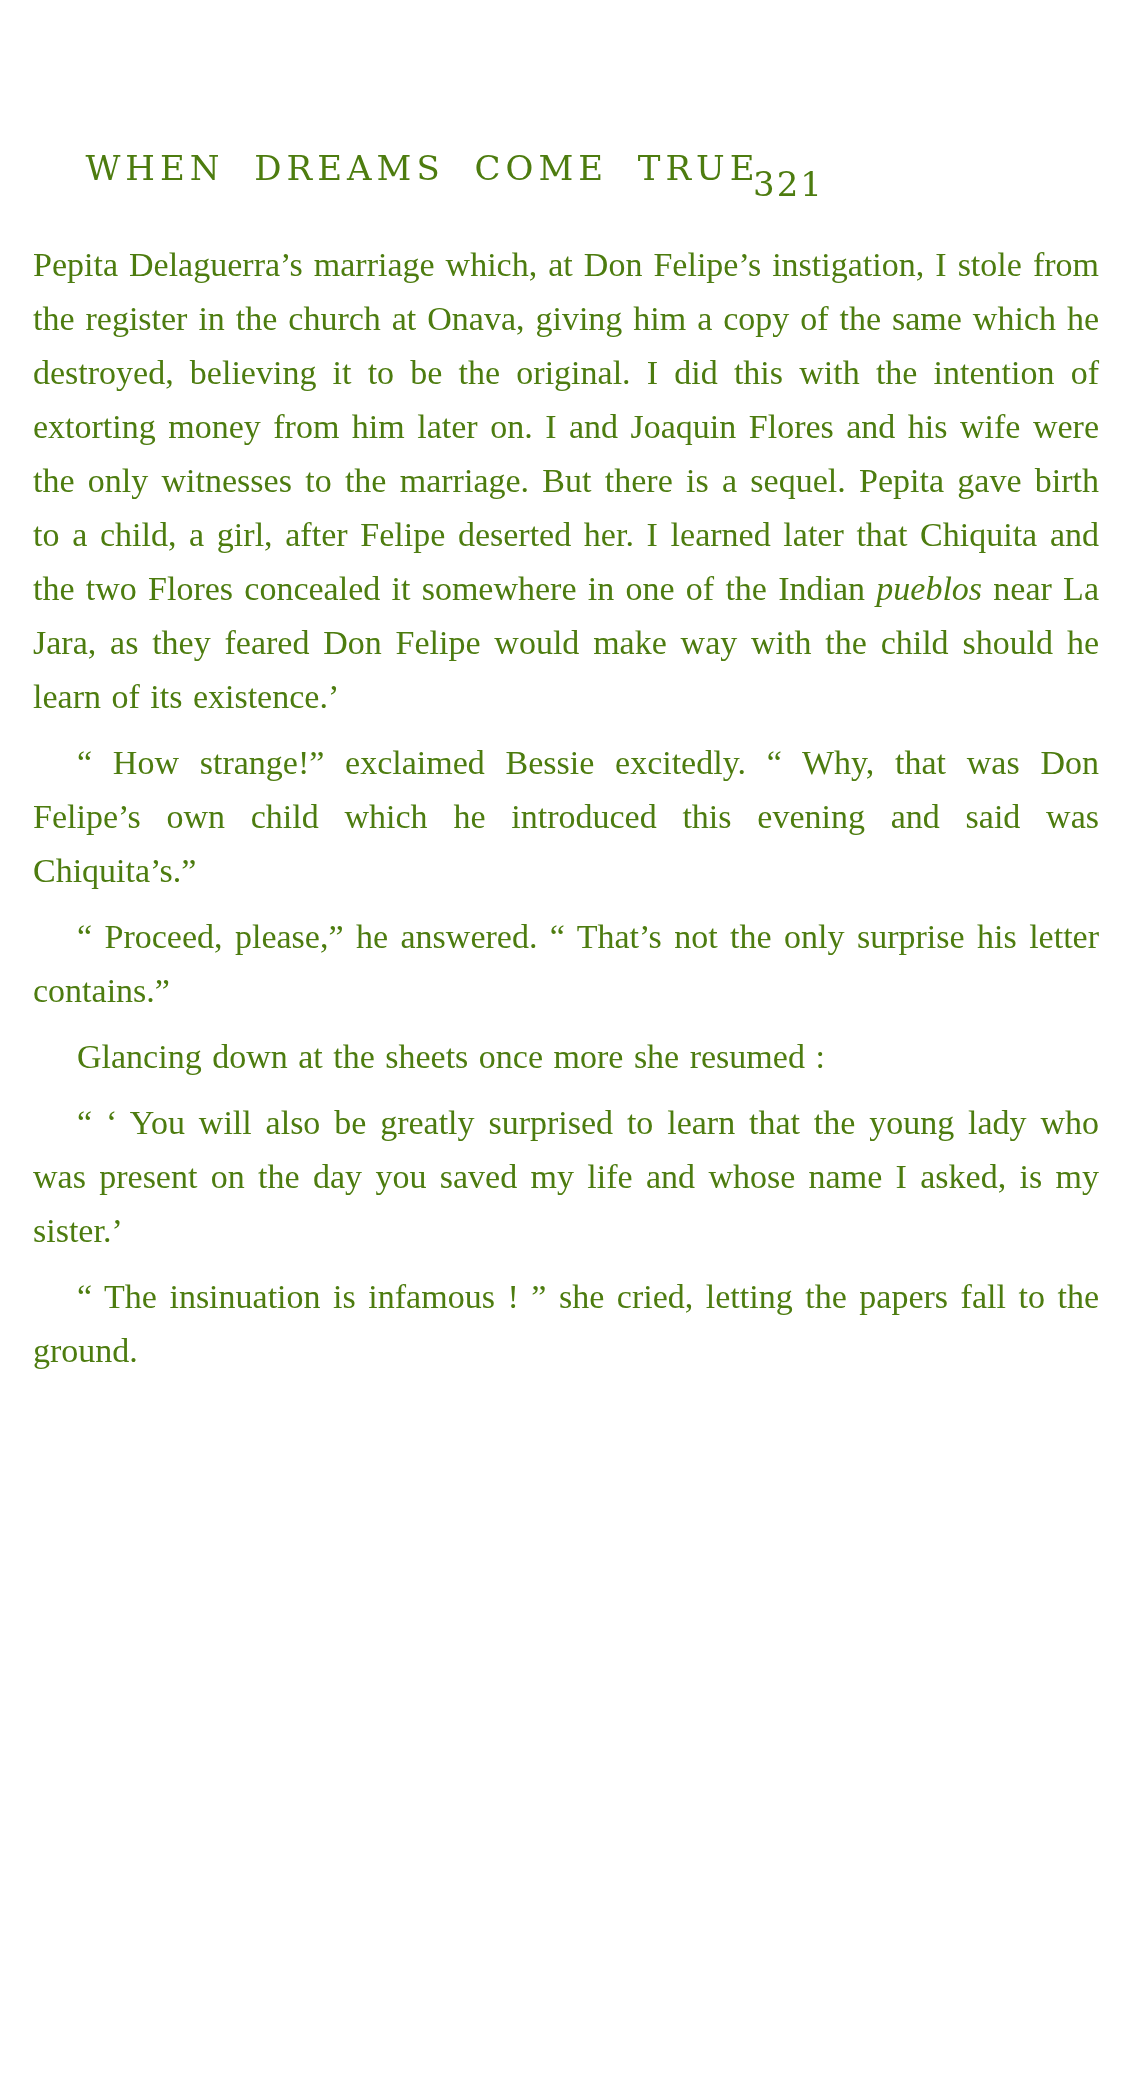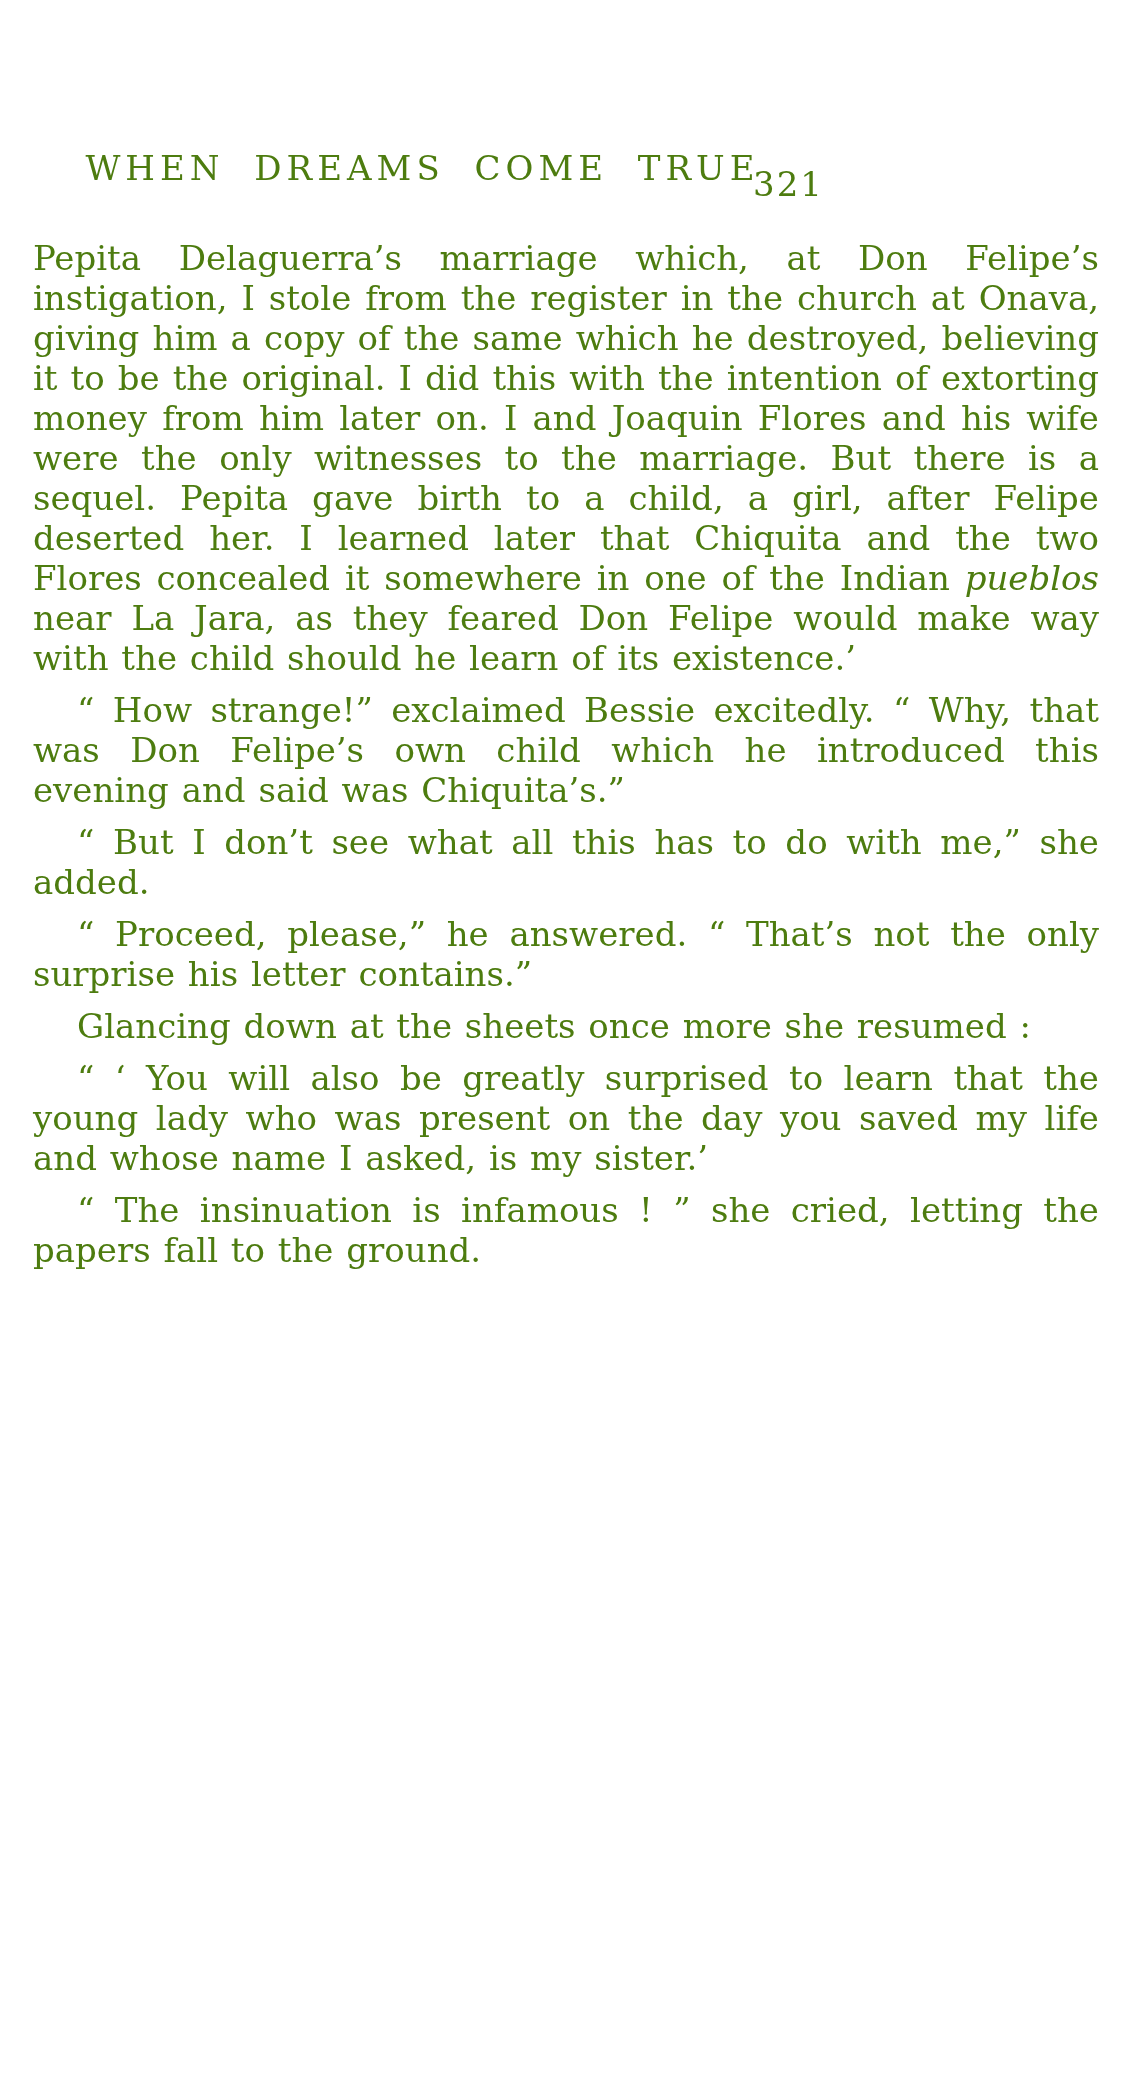--- a/index.html
+++ b/index.html
@@ -32,39 +32,39 @@
     line-height: 40px;
     letter-spacing: 2px;
     margin-top: 16px;
   }
   .body-text {
     position: absolute;
     top: 238px;
     left: 33px;
     width: 1066px;
     font-size: 34px;
-    line-height: 40px;
+    line-height: 54px;
     text-align: justify;
     text-justify: inter-word;
     word-spacing: 2px;
+    font-family: Liberation Serif, serif;
   }
   .para { margin: 0; padding: 0; }
   .para.indent { text-indent: 44px; margin-top: 12px; }
   .italic { font-style: italic; }
 </style>
 </head>
 <body>
 
 <div class="page">
   <div class="running-header">
     <span>WHEN DREAMS COME TRUE</span>
   </div>
   <div class="page-number">321</div>
   <div class="body-text">
       <p class="para"><span>Pepita Delaguerra’s marriage which, at Don Felipe’s instigation, I stole from the register in the church at Onava, giving him a copy of the same which he destroyed, believing it to be the original.  I did this with the intention of extorting money from him later on.  I and Joaquin Flores and his wife were the only witnesses to the marriage.  But there is a sequel.  Pepita gave birth to a child, a girl, after Felipe deserted her.  I learned later that Chiquita and the two Flores concealed it somewhere in one of the Indian </span><span class="italic">pueblos</span><span> near La Jara, as they feared Don Felipe would make way with the child should he learn of its existence.’</span></p>
       <p class="para indent"><span>“ How strange!”  exclaimed Bessie excitedly.  “ Why, that was Don Felipe’s own child which he introduced this evening and said was Chiquita’s.”</span></p>
-      <p class="para indent"><span>“ But I don’t see what all this has to do with me,” she added.</span></p>
       <p class="para indent"><span>“ Proceed, please,” he answered.  “ That’s not the only surprise his letter contains.”</span></p>
       <p class="para indent"><span>Glancing down at the sheets once more she resumed :</span></p>
       <p class="para indent"><span>“ ‘ You will also be greatly surprised to learn that the young lady who was present on the day you saved my life and whose name I asked, is my sister.’</span></p>
       <p class="para indent"><span>“ The insinuation is infamous ! ” she cried, letting the papers fall to the ground.</span></p>
     </div>
 </div>
 
 </body></html>

